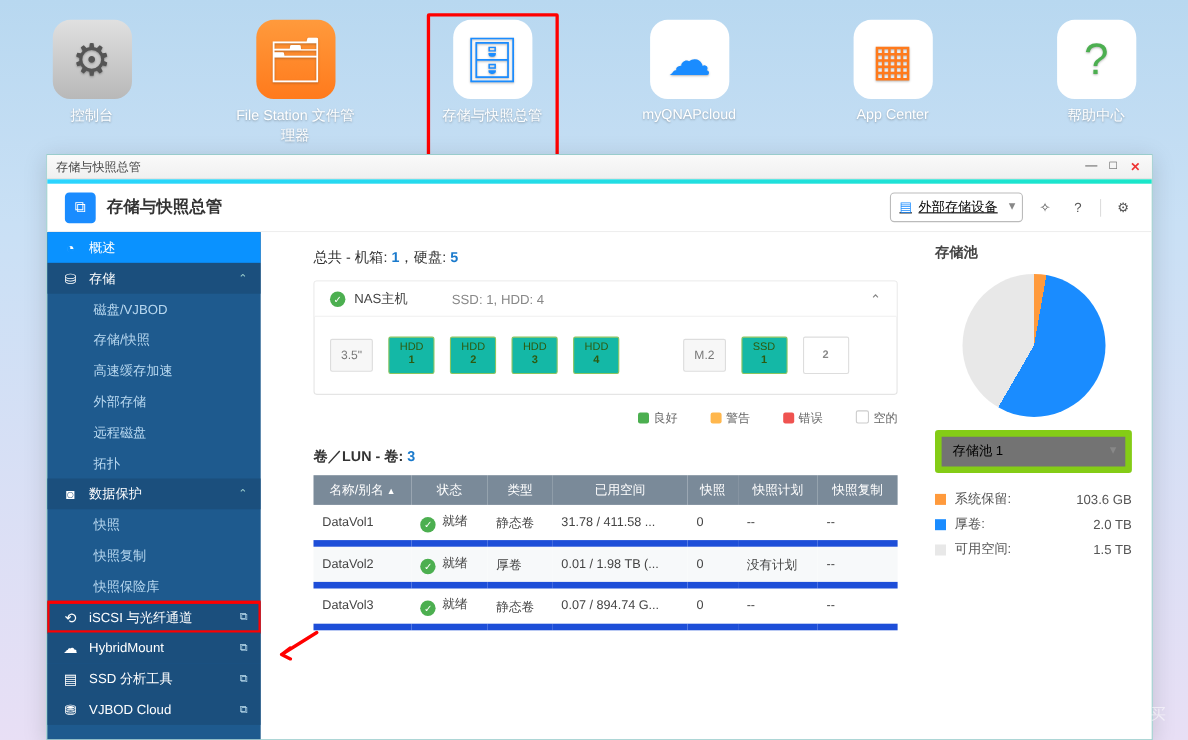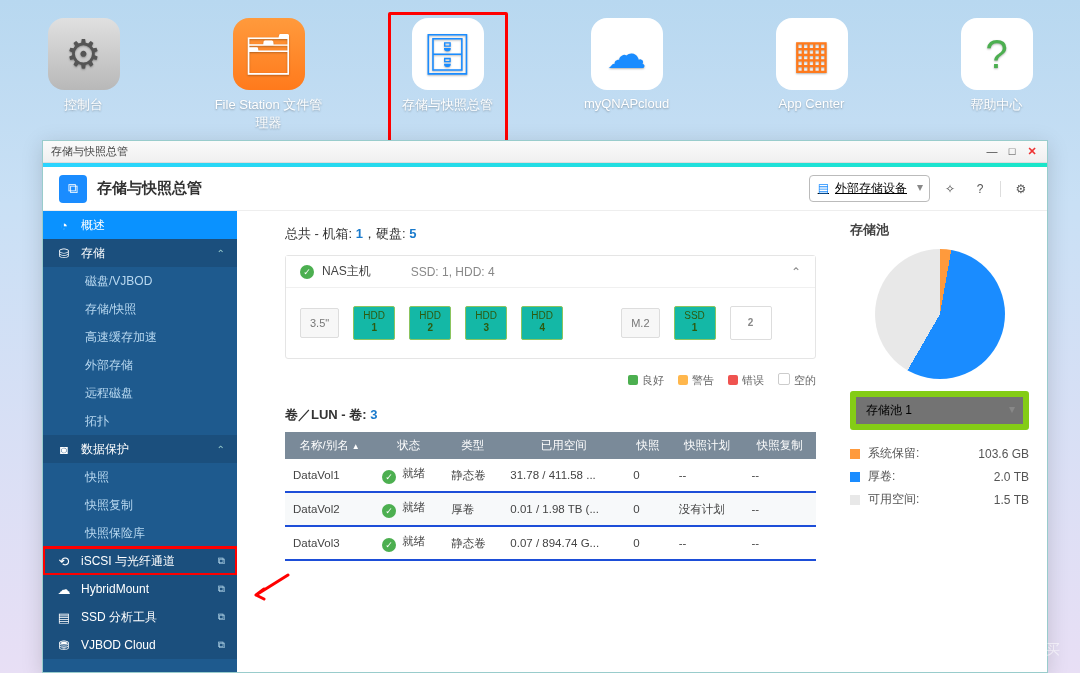--- a/index.html
+++ b/index.html
@@ -42,28 +42,28 @@
 .aside { width:215px; padding:10px 18px; font-size:12px;}
 .summary { font-size:13px; color:#333; padding:4px 0 12px;}
 .summary b { color:#1a7acc;}
 .panel { border:1px solid #e5e5e5; border-radius:3px; margin-bottom:14px;}
 .panel-head { height:32px; display:flex; align-items:center; padding:0 14px; background:#fff; border-bottom:1px solid #f0f0f0; color:#444;}
 .status-dot { width:14px; height:14px; border-radius:50%; background:#4caf50; color:#fff; font-size:9px; display:flex; align-items:center; justify-content:center; margin-right:8px;}
 .panel-body { padding:18px 14px; display:flex; gap:14px; align-items:center;}
 .bay-label { border:1px solid #ddd; background:#f7f7f7; padding:8px 9px; font-size:11px; color:#777; border-radius:2px;}
 .disk { width:42px; height:34px; background:#14b8a6; border:1px solid #8bc45f; border-radius:2px; text-align:center; font-size:10px; color:#2e5a0f; padding-top:3px; line-height:1.2;}
 .disk.empty { background:#fff; border:1px solid #ddd; color:#888; padding-top:10px;}
-.legend { display:flex; gap:14px; justify-content:flex-end; margin:4px 0 14px; font-size:11px; color:#666;text-align:center;}
+.legend { display:flex; gap:30px; justify-content:flex-end; margin:4px 0 14px; font-size:11px; color:#666;text-align:center;}
 .legend span::before { content:""; display:inline-block; width:10px; height:10px; border-radius:2px; margin-right:4px; vertical-align:-1px;}
 .lg-good::before{background:#4caf50;} .lg-warn::before{background:#ffb74d;} .lg-err::before{background:#ef5350;} .lg-free::before{background:#fff;border:1px solid #ccc;}
 .sec-title { font-size:13px; color:#333; padding:4px 0 8px;}
 table { width:100%; border-collapse:collapse; font-size:11.5px;}
 th { background:#7a8a99; color:#fff; text-align:center; padding:6px 8px; font-weight:normal;}
 th .sort { font-size:8px; margin-left:3px;}
-td { padding:7px 8px; border-bottom:2px solid #1d4ed8; color:#444;}
+td { padding:7px 8px; border-bottom:6px solid #1d4ed8; color:#444;}
 tr:nth-child(even) td { background:#f7f9fa;}
 .aside h2 { font-size:13px; color:#444; margin-bottom:10px;}
 .pie { width:130px; height:130px; border-radius:50%; background: conic-gradient(#ff9a3c 0deg 10deg, #1a8cff 10deg 210deg, #e8e8e8 210deg 360deg); margin:0 auto 12px;}
 .pool-sel { width:100%; border:6px solid #84cc16; border-radius:3px; padding:5px 22px 5px 10px; position:relative; background:#737373; margin-bottom:12px;}
 .pool-sel::after { content:"▾"; position:absolute; right:8px; color:#888;}
 .aside-row { display:flex; align-items:center; padding:3px 0; color:#555;}
 .aside-row .sw { width:10px; height:10px; margin-right:8px;}
 .aside-row .val { margin-left:auto;}
 .arrow { position:absolute; bottom:70px; left:250px; color:#ff0000; font-size:0;}
 .arrow svg { width:40px; height:30px;}

